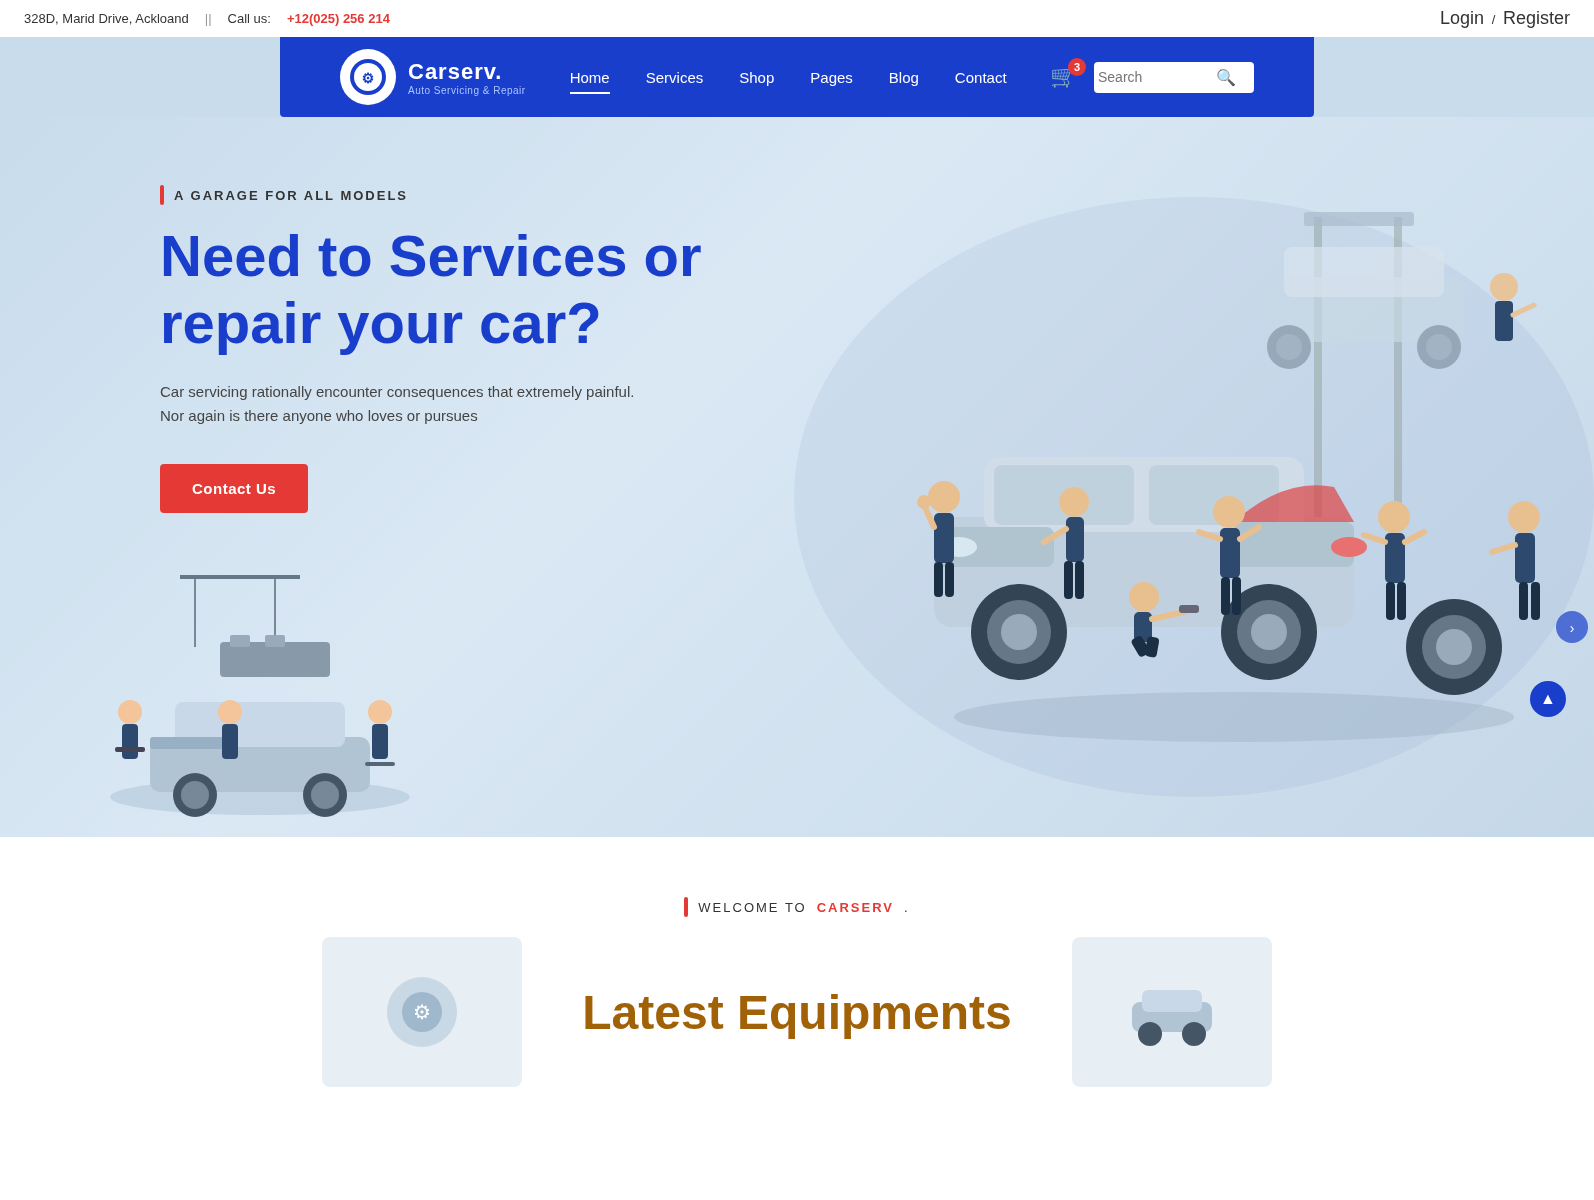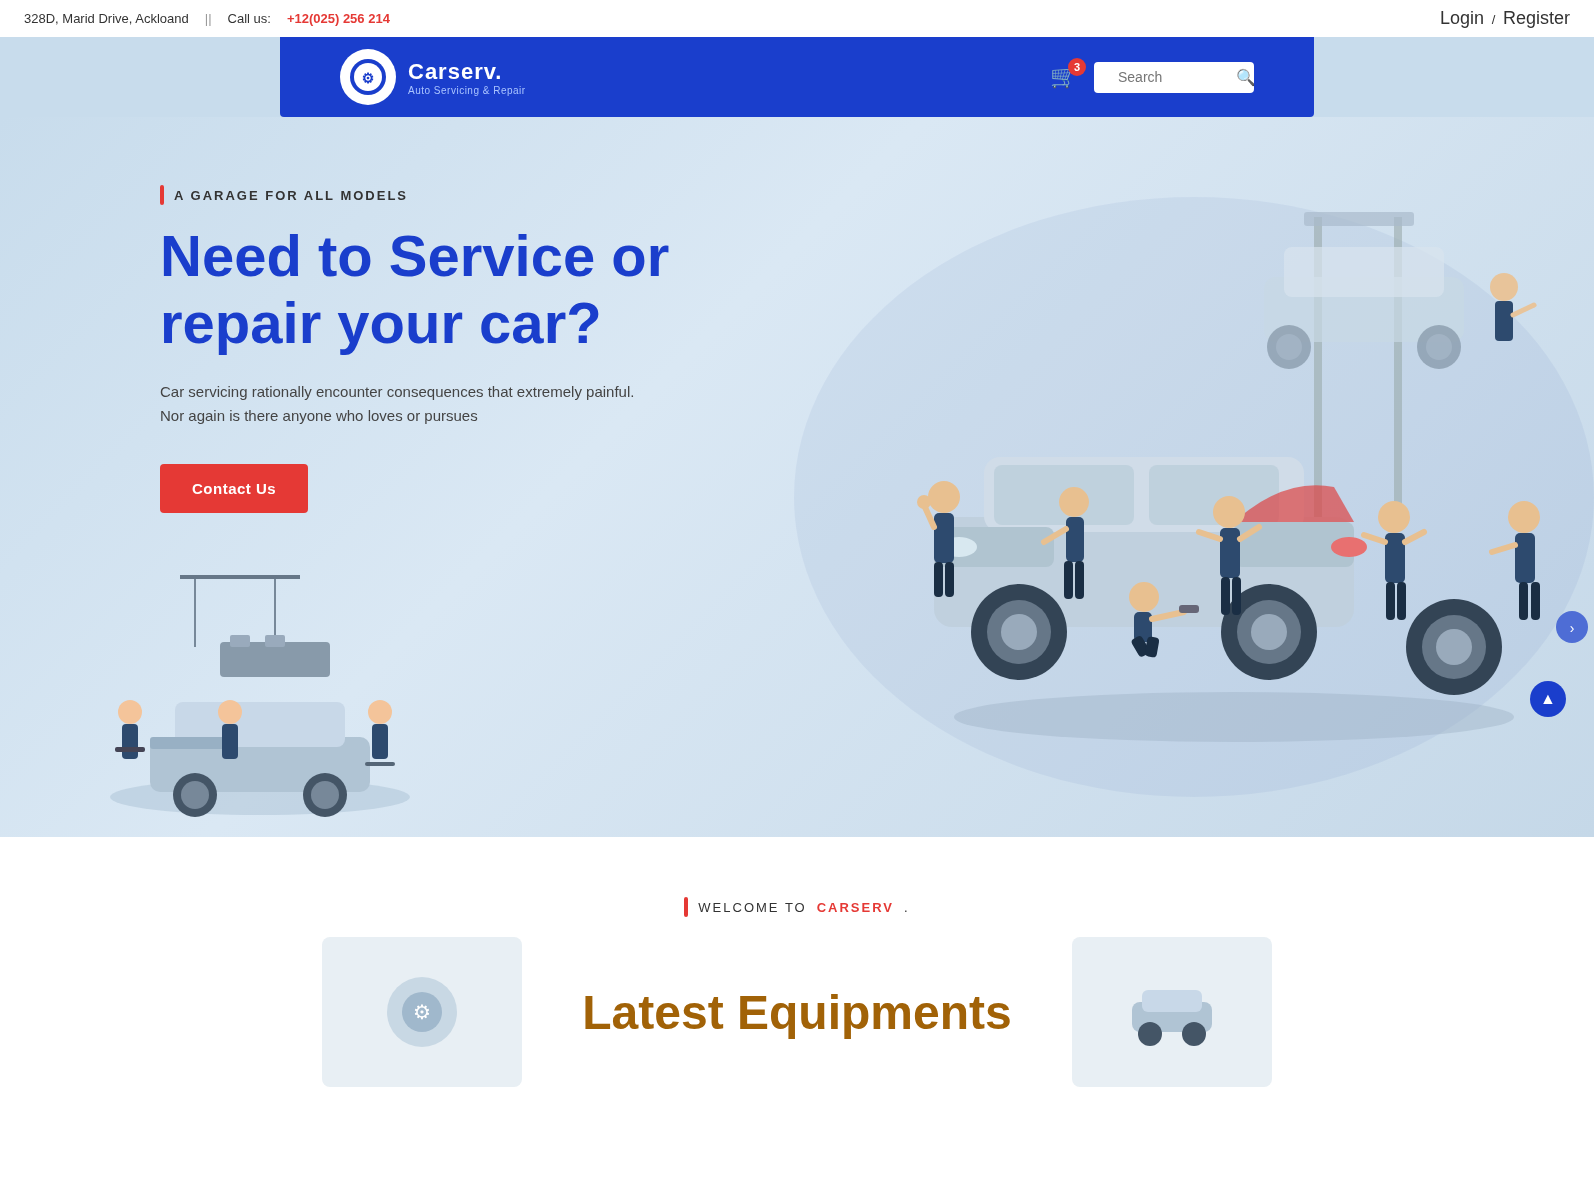--- a/index.html
+++ b/index.html
@@ -77,21 +77,21 @@
       width: 18px; height: 18px;
       font-size: 11px;
       display: flex; align-items: center; justify-content: center;
       font-weight: 700;
     }
     .search-box {
       display: flex; align-items: center;
       background: #fff;
       border-radius: 4px;
       overflow: hidden;
-      padding: 6px 24px;
+      padding: 6px 4px;
       gap: 8px;
       width: 160px;
     }
     .search-input {
       border: none; outline: none;
       font-size: 14px;
       color: #666;
       background: transparent;
       width: 110px;
     }
@@ -234,20 +234,28 @@
           <circle cx="20" cy="20" r="14" fill="#fff"></circle>
           <text x="20" y="26" text-anchor="middle" fill="#1a3ecc" font-size="14" font-weight="bold">⚙</text>
         </svg>
       </div>
       <div class="logo-text">
         <div class="logo-name">Carserv.</div>
         <div class="logo-sub">Auto Servicing &amp; Repair</div>
       </div>
     </div>
 
+    <nav>
+      <a href="#" class="nav-link active">Home</a>
+      <a href="#" class="nav-link">Services</a>
+      <a href="#" class="nav-link">Shop</a>
+      <a href="#" class="nav-link">Pages</a>
+      <a href="#" class="nav-link">Blog</a>
+      <a href="#" class="nav-link">Contact</a>
+    </nav>
 
     <div class="header-actions">
       <div class="cart-wrap">
         <span class="cart-icon">🛒</span>
         <span class="cart-badge">3</span>
       </div>
       <div class="search-box">
         <input class="search-input" type="text" placeholder="Search" style="">
         <span class="search-icon-btn">🔍</span>
       </div>
@@ -262,21 +270,21 @@
       <ellipse cx="450" cy="350" rx="400" ry="300" fill="#4060aa"></ellipse>
     </svg>
   </div>
 
   <div class="hero-content">
     <div class="hero-tag">
       <div class="hero-tag-bar"></div>
       <span>A GARAGE FOR ALL MODELS</span>
     </div>
     <h1 class="hero-title">
-      <span>Need to Service or</span><br>
+      <span>Need to Services or</span><br>
       <span>repair your car?</span>
     </h1>
     <p class="hero-desc">Car servicing rationally encounter consequences that extremely painful. Nor again is there anyone who loves or pursues</p>
     <button class="contact-btn">Contact Us</button>
   </div>
 
   <div class="hero-illustration-left">
     <svg width="320" height="280" viewBox="0 0 320 280">
 
       <ellipse cx="160" cy="240" rx="150" ry="18" fill="#a0b8cc" opacity="0.4"></ellipse>

